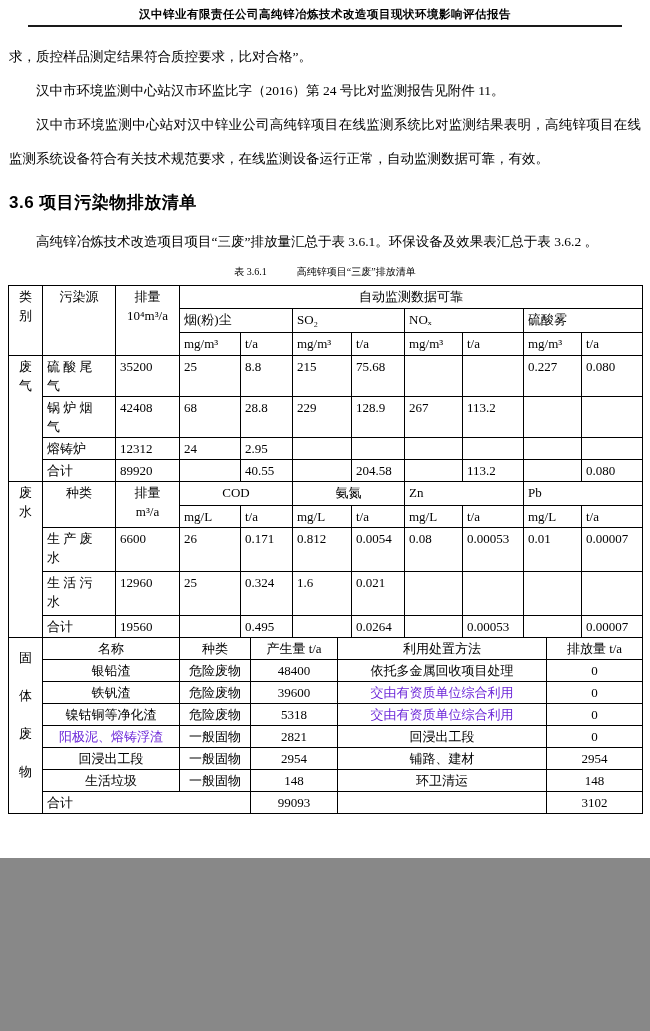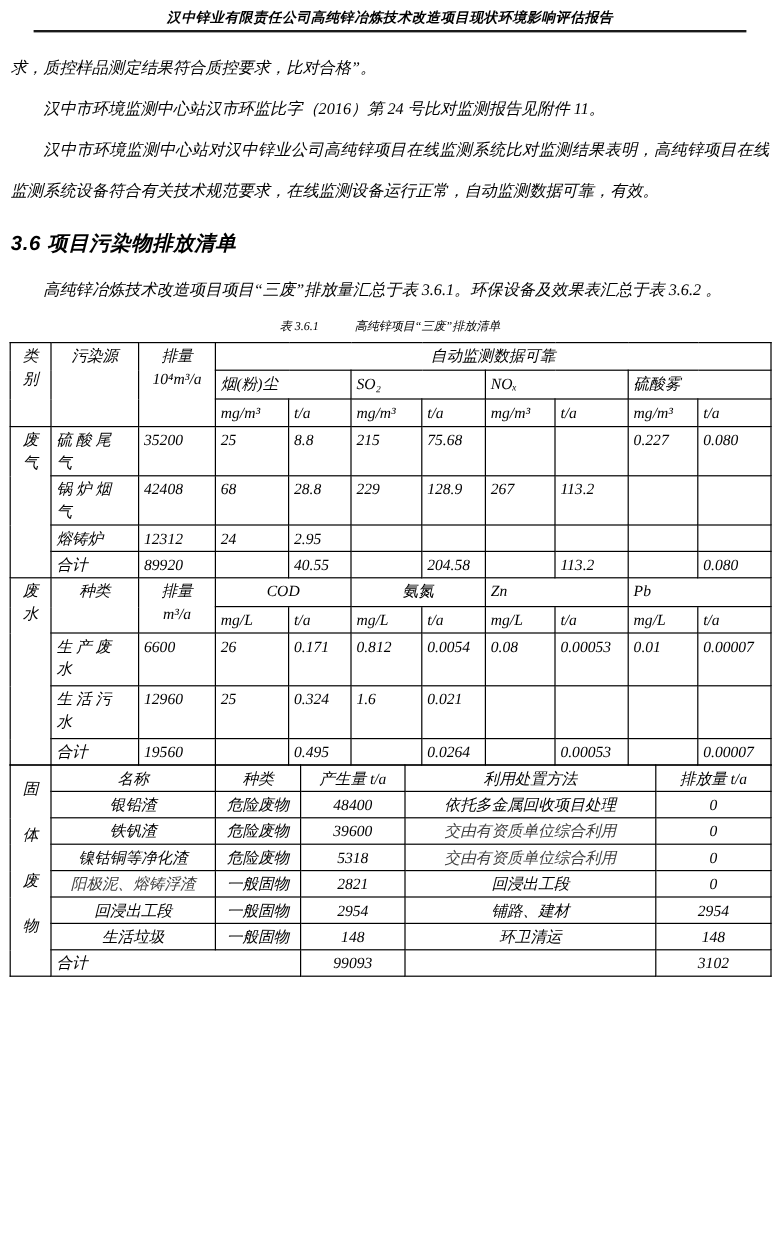--- a/index.html
+++ b/index.html
@@ -1,19 +1,19 @@
 <!DOCTYPE html>
 <html><head>
 <meta charset="utf-8">
 <style>
   html,body{margin:0;padding:0;background:#888;}
   .page{
-    width:650px;height:1031px;background:#ffffff;position:relative;
+    width:650px;height:858px;background:#ffffff;position:relative;
     font-family:"Liberation Serif","DejaVu Serif",serif;color:#000;
-    overflow:hidden;margin:0 auto;font-style:italic;
+    overflow:hidden;margin:0 auto;
   }
   .doc-header{
     padding-top:7px;text-align:center;font-size:11.5px;font-weight:bold;
     letter-spacing:0.5px;
   }
   .header-rule{border-bottom:2px solid #1a1a1a;margin:3px 28px 0 28px;height:0;}
   .content{margin:0 9px;}
   .para{font-size:13.5px;line-height:34px;text-align:justify;margin:0;}
   .p1{margin-top:13px;}
   .indent{text-indent:2em;}
@@ -32,21 +32,21 @@
   table.emis.second{margin-top:-1px;}
   table.emis td{
     border:1px solid #000;padding:1px 4px;vertical-align:top;line-height:19px;
     overflow:hidden;
   }
   td.mid{vertical-align:middle;}
   td.ctr{text-align:center;vertical-align:middle;}
   td.pre{white-space:pre-line;}
   td.vlab{text-align:center;vertical-align:middle;white-space:pre-line;line-height:30px;}
   td.vlab.tall{line-height:38px;}
-  .blue{color:#404040;}
+  .blue{color:#6d28d9;}
   tr.h22 td{height:20px;} tr.h23 td{height:21px;} tr.h20 td{height:17px;}
   tr.h40 td{height:38px;} tr.h42 td{height:41px;} tr.h19 td{height:19px;}
   .page-number{position:absolute;left:0;right:0;bottom:14px;text-align:center;font-size:13px;}
 </style>
 </head>
 <body>
 
 <div class="page">
 
   <div class="doc-header">汉中锌业有限责任公司高纯锌冶炼技术改造项目现状环境影响评估报告</div>

